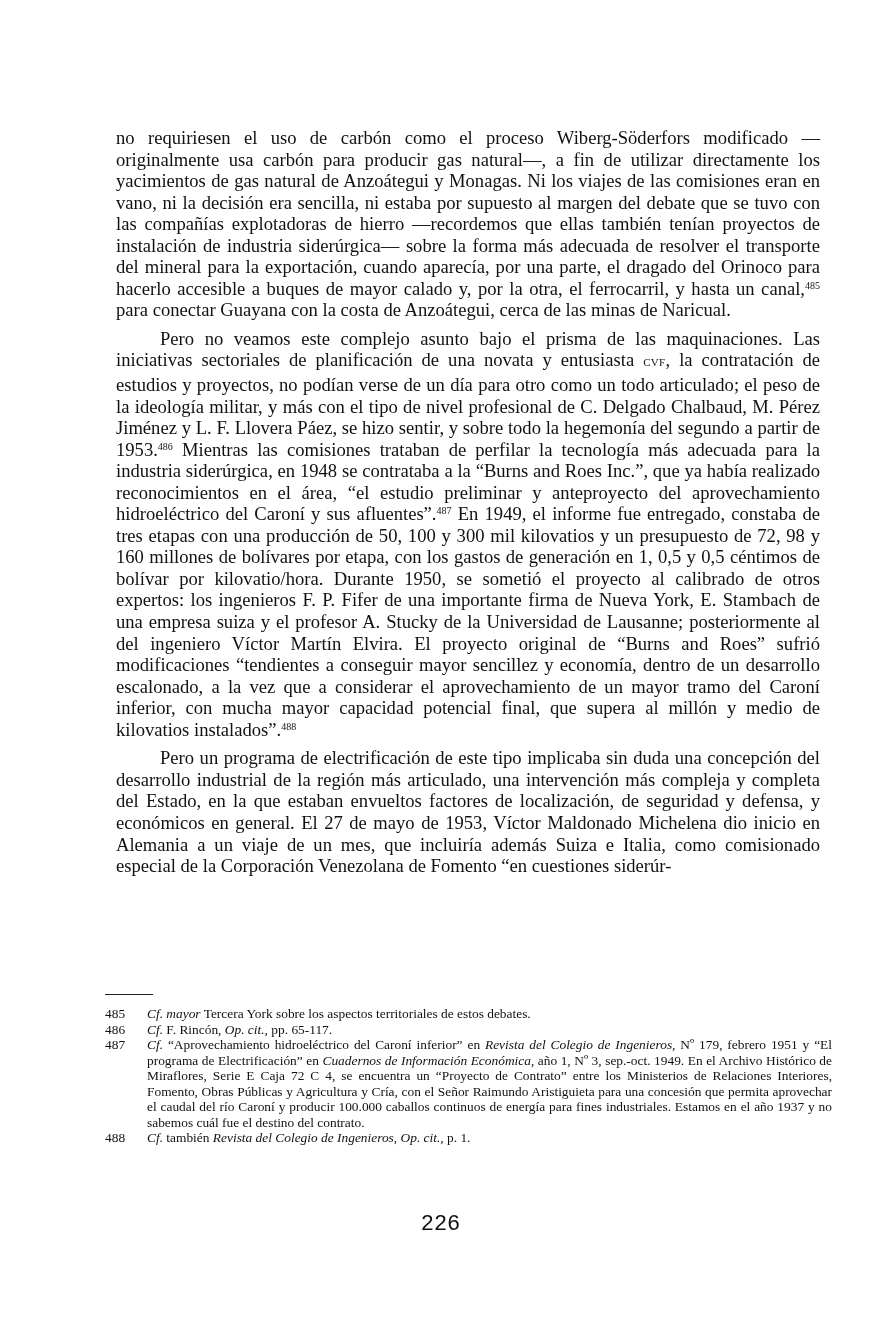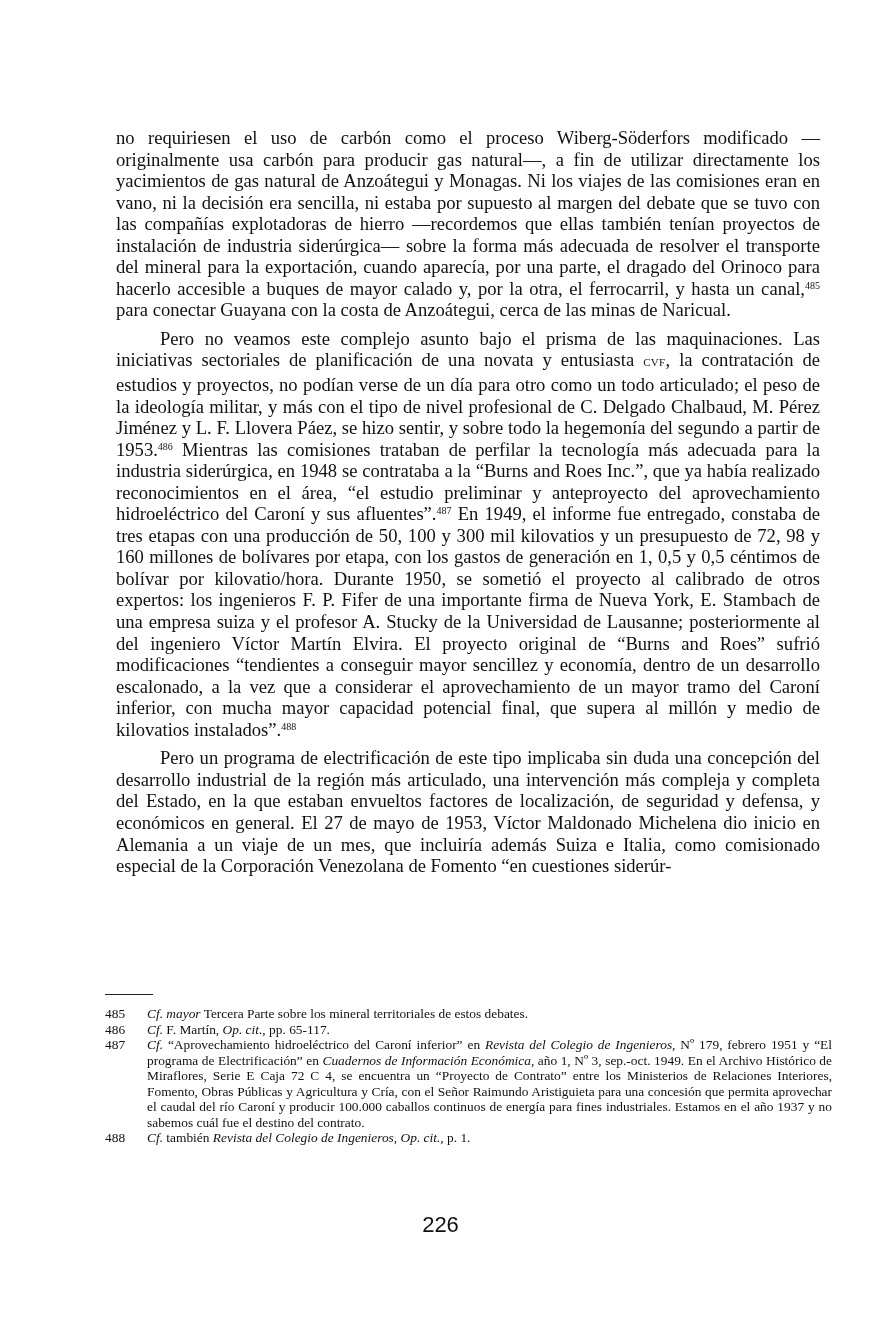--- a/index.html
+++ b/index.html
@@ -19,43 +19,43 @@
   .rule { position: absolute; left: 105px; top: 994px; width: 48px; border-top: 1.2px solid #222; }
   .footnotes {
     position: absolute; left: 105px; top: 1006px; width: 727px;
     font-family: "Liberation Serif", serif; font-size: 13.4px; line-height: 15.5px;
   }
   .fn-row { display: flex; }
   .fn-num { width: 42px; flex: 0 0 42px; }
   .fn-text { flex: 1; text-align: justify; }
   .page-number {
     position: absolute; left: 0; width: 881px; top: 1212px; text-align: center;
-    font-family: Liberation Sans, sans-serif; font-size: 22px;
+    font-family: Liberation Mono, monospace; font-size: 22px;
   }
 </style>
 </head>
 <body>
 
 <div class="page">
   <div class="body-text" id="body-text">
       <p><span>no requiriesen el uso de carbón como el proceso Wiberg-Söderfors modificado —originalmente usa carbón para producir gas natural—, a fin de utilizar directamente los yacimientos de gas natural de Anzoátegui y Monagas. Ni los viajes de las comisiones eran en vano, ni la decisión era sencilla, ni estaba por supuesto al margen del debate que se tuvo con las compañías explotadoras de hierro —recordemos que ellas también tenían proyectos de instalación de industria siderúrgica— sobre la forma más adecuada de resolver el transporte del mineral para la exportación, cuando aparecía, por una parte, el dragado del Orinoco para hacerlo accesible a buques de mayor calado y, por la otra, el ferrocarril, y hasta un canal,</span><sup class="fn">485</sup><span> para conectar Guayana con la costa de Anzoátegui, cerca de las minas de Naricual.</span></p>
       <p class="indent"><span>Pero no veamos este complejo asunto bajo el prisma de las maquinaciones. Las iniciativas sectoriales de planificación de una novata y entusiasta </span><span class="sc">CVF</span><span>, la contratación de estudios y proyectos, no podían verse de un día para otro como un todo articulado; el peso de la ideología militar, y más con el tipo de nivel profesional de C. Delgado Chalbaud, M. Pérez Jiménez y L. F. Llovera Páez, se hizo sentir, y sobre todo la hegemonía del segundo a partir de 1953.</span><sup class="fn">486</sup><span> Mientras las comisiones trataban de perfilar la tecnología más adecuada para la industria siderúrgica, en 1948 se contrataba a la “Burns and Roes Inc.”, que ya había realizado reconocimientos en el área, “el estudio preliminar y anteproyecto del aprovechamiento hidroeléctrico del Caroní y sus afluentes”.</span><sup class="fn">487</sup><span> En 1949, el informe fue entregado, constaba de tres etapas con una producción de 50, 100 y 300 mil kilovatios y un presupuesto de 72, 98 y 160 millones de bolívares por etapa, con los gastos de generación en 1, 0,5 y 0,5 céntimos de bolívar por kilovatio/hora. Durante 1950, se sometió el proyecto al calibrado de otros expertos: los ingenieros F. P. Fifer de una importante firma de Nueva York, E. Stambach de una empresa suiza y el profesor A. Stucky de la Universidad de Lausanne; posteriormente al del ingeniero Víctor Martín Elvira. El proyecto original de “Burns and Roes” sufrió modificaciones “tendientes a conseguir mayor sencillez y economía, dentro de un desarrollo escalonado, a la vez que a considerar el aprovechamiento de un mayor tramo del Caroní inferior, con mucha mayor capacidad potencial final, que supera al millón y medio de kilovatios instalados”.</span><sup class="fn">488</sup></p>
       <p class="indent"><span>Pero un programa de electrificación de este tipo implicaba sin duda una concepción del desarrollo industrial de la región más articulado, una intervención más compleja y completa del Estado, en la que estaban envueltos factores de localización, de seguridad y defensa, y económicos en general. El 27 de mayo de 1953, Víctor Maldonado Michelena dio inicio en Alemania a un viaje de un mes, que incluiría además Suiza e Italia, como comisionado especial de la Corporación Venezolana de Fomento “en cuestiones siderúr-</span></p>
     </div>
 </div>
 
 <div class="rule"></div>
 <div class="footnotes" id="footnotes">
     <div class="fn-row">
       <span class="fn-num">485</span>
-      <span class="fn-text"><i>Cf. mayor</i><span> Tercera Parte sobre los mineral territoriales de estos debates.</span></span>
+      <span class="fn-text"><i>Cf. mayor</i><span> Tercera York sobre los aspectos territoriales de estos debates.</span></span>
     </div>
     <div class="fn-row">
       <span class="fn-num">486</span>
-      <span class="fn-text"><i>Cf.</i><span> F. Martín, </span><i>Op. cit.</i><span>, pp. 65-117.</span></span>
+      <span class="fn-text"><i>Cf.</i><span> F. Rincón, </span><i>Op. cit.</i><span>, pp. 65-117.</span></span>
     </div>
     <div class="fn-row">
       <span class="fn-num">487</span>
       <span class="fn-text"><i>Cf.</i><span> “Aprovechamiento hidroeléctrico del Caroní inferior” en </span><i>Revista del Colegio de Ingenieros</i><span>, Nº 179, febrero 1951 y “El programa de Electrificación” en </span><i>Cuadernos de Información Económica</i><span>, año 1, Nº 3, sep.-oct. 1949. En el Archivo Histórico de Miraflores, Serie E Caja 72 C 4, se encuentra un “Proyecto de Contrato” entre los Ministerios de Relaciones Interiores, Fomento, Obras Públicas y Agricultura y Cría, con el Señor Raimundo Aristiguieta para una concesión que permita aprovechar el caudal del río Caroní y producir 100.000 caballos continuos de energía para fines industriales. Estamos en el año 1937 y no sabemos cuál fue el destino del contrato.</span></span>
     </div>
     <div class="fn-row">
       <span class="fn-num">488</span>
       <span class="fn-text"><i>Cf.</i><span> también </span><i>Revista del Colegio de Ingenieros</i><span>, </span><i>Op. cit.</i><span>, p. 1.</span></span>
     </div>
   </div>

